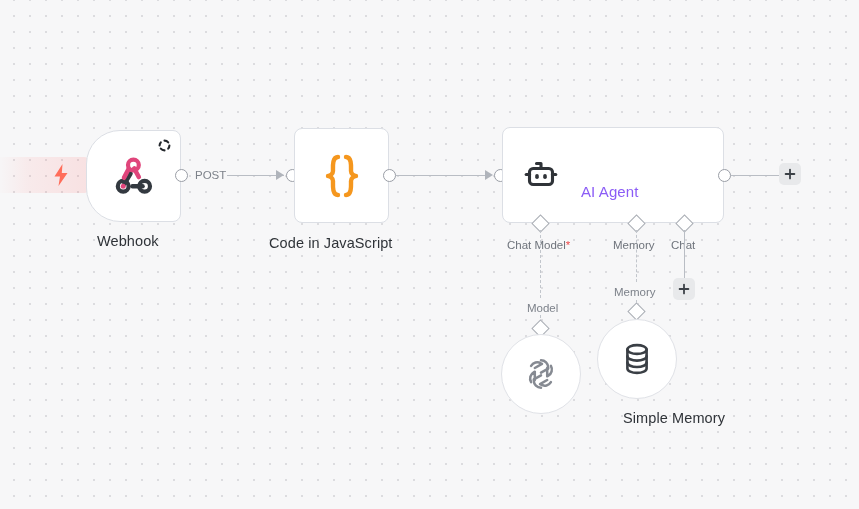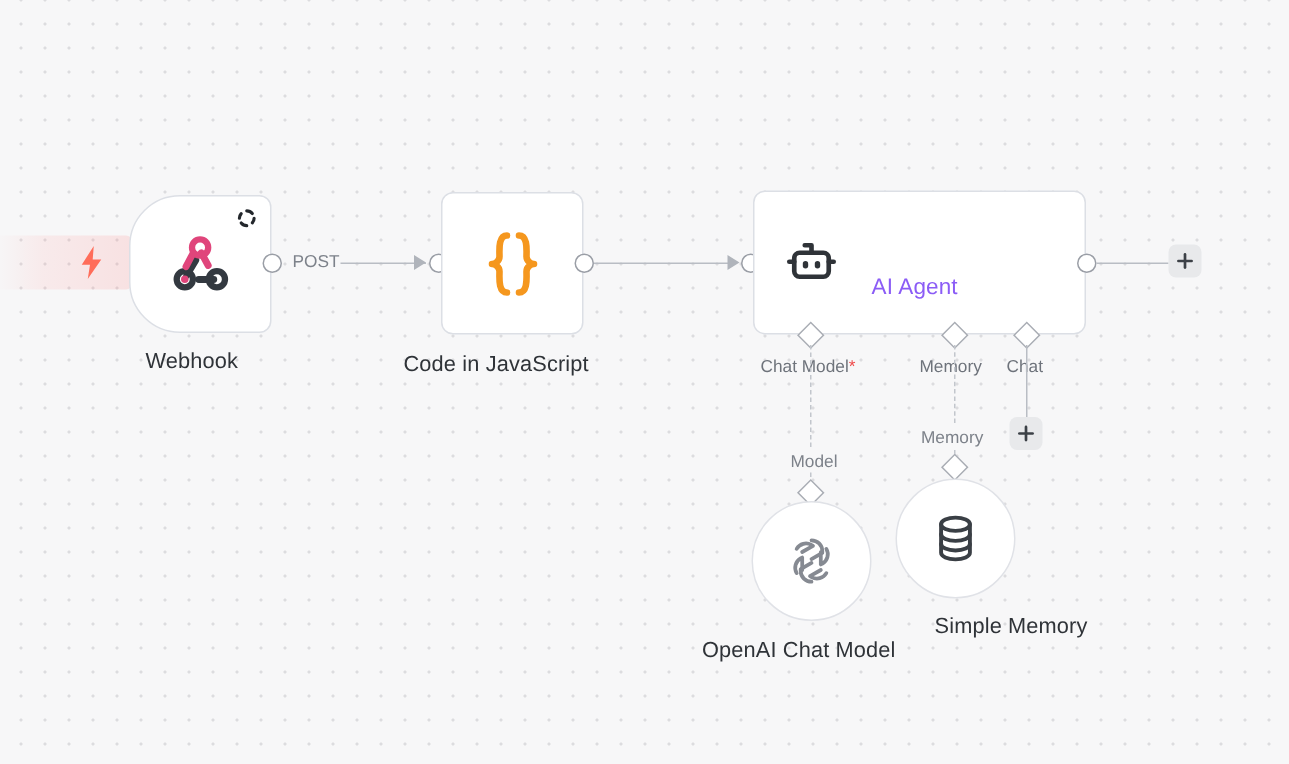--- a/index.html
+++ b/index.html
@@ -315,21 +315,20 @@
           <path d="M20 6.2 C24.0 6.2 27.2 9.4 27.2 13.4 L27.2 14.6 L20 18.7"></path>
           <path d="M29.9 11.9 C31.9 15.3 30.7 19.7 27.3 21.7 L26.2 22.3 L26.2 14.0"></path>
           <path d="M29.9 28.1 C27.9 31.5 23.5 32.7 20.1 30.7 L19.0 30.1 L26.2 26.0"></path>
           <path d="M20 33.8 C16.0 33.8 12.8 30.6 12.8 26.6 L12.8 25.4 L20 21.3"></path>
           <path d="M10.1 28.1 C8.1 24.7 9.3 20.3 12.7 18.3 L13.8 17.7 L13.8 26.0"></path>
           <path d="M10.1 11.9 C12.1 8.5 16.5 7.3 19.9 9.3 L21.0 9.9 L13.8 14.0"></path>
         </g>
       </svg>
     </span>
   </div>
-  <div class="node-caption" style="left:468px; top:426px;">OpenAI Chat Model</div>
 
   <div class="circle-node" style="left:597px; top:319px;">
     <span class="node-icon">
       <svg width="36" height="38" viewBox="0 0 36 38">
         <g fill="none" stroke="#3a3f45" stroke-width="2.6" stroke-linecap="round" stroke-linejoin="round">
           <ellipse cx="18" cy="9.5" rx="9.6" ry="4.4"></ellipse>
           <path d="M8.4 9.5 V28.5 C8.4 30.9 12.7 32.9 18 32.9 C23.3 32.9 27.6 30.9 27.6 28.5 V9.5"></path>
           <path d="M8.4 16.2 C8.4 18.6 12.7 20.6 18 20.6 C23.3 20.6 27.6 18.6 27.6 16.2"></path>
           <path d="M8.4 22.6 C8.4 25.0 12.7 27.0 18 27.0 C23.3 27.0 27.6 25.0 27.6 22.6"></path>
         </g>

